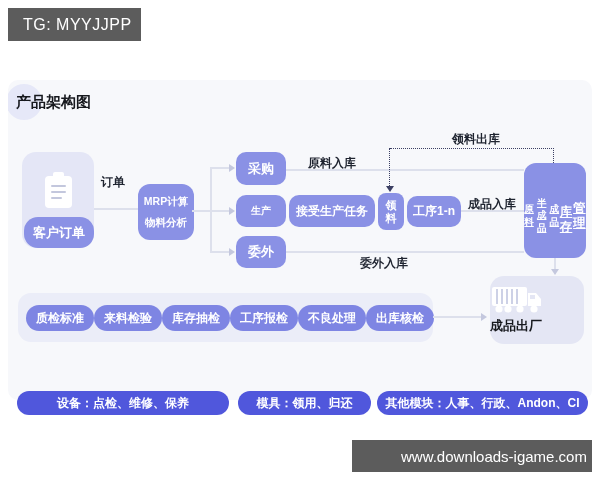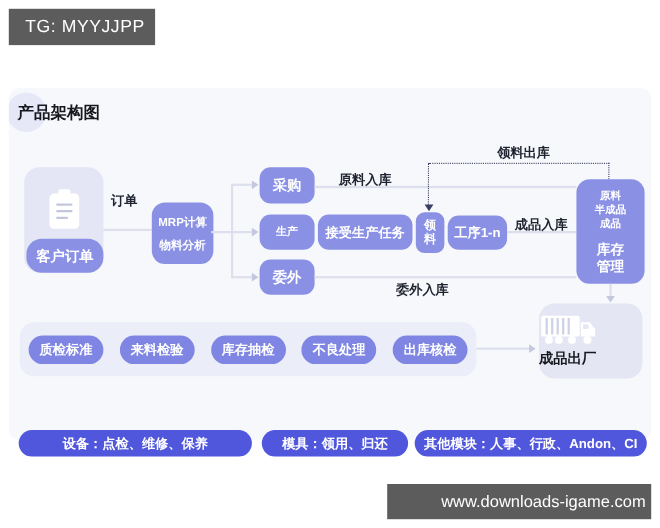--- a/index.html
+++ b/index.html
@@ -22,21 +22,21 @@
 
   .panel-order { left:22px; top:152px; width:72px; height:96px; background:#e4e6f6; border-radius:14px; }
   .pill-order { left:24px; top:217px; width:70px; height:31px; font-size:13px; border-radius:14px; }
   .mrp-box { left:138px; top:184px; width:56px; height:56px; font-size:10.5px; flex-direction:column; gap:7px; border-radius:12px; }
   .b-caigou { left:236px; top:152px; width:50px; height:33px; font-size:13px; }
   .b-shengchan { left:236px; top:195px; width:50px; height:32px; font-size:10px; }
   .b-weiwai { left:236px; top:236px; width:50px; height:32px; font-size:13px; }
   .b-accept { left:289px; top:195px; width:86px; height:32px; font-size:12px; }
   .b-lingliao { left:378px; top:193px; width:26px; height:37px; font-size:11px; line-height:13px; flex-direction:column; border-radius:8px; }
   .b-gongxu { left:407px; top:196px; width:54px; height:31px; font-size:12px; }
-  .b-inventory { left:524px; top:163px; width:62px; height:95px; flex-direction:column; border-radius:12px; padding-top:10px; justify-content:flex-start; }
+  .b-inventory { left:524px; top:163px; width:62px; height:95px; flex-direction:row; border-radius:12px; padding-top:10px; justify-content:flex-start;text-decoration:underline; }
   .inv-item { font-size:9.5px; line-height:12.5px; font-weight:bold; }
   .inv-title { font-size:12.5px; line-height:15px; font-weight:bold; margin-top:9px; }
 
   
   .hline { height:1.5px; background:#dde0ec; }
   .vline { width:1.5px; background:#dde0ec; }
   .arr-r { width:0; height:0; border-top:4px solid transparent; border-bottom:4px solid transparent; border-left:6px solid #c4c8de; }
   .arr-d { width:0; height:0; border-left:4px solid transparent; border-right:4px solid transparent; border-top:6px solid #c4c8de; }
   .dot-h { border-top:1.6px dotted #3b3f63; }
   .dot-v { border-left:1.6px dotted #3b3f63; }
@@ -134,20 +134,21 @@
   <span class="inv-title" style="margin-top:0;">管理</span>
 </div>
 
 <div class="abs vline" style="left:554px; top:258px; height:11px;"></div>
 <div class="abs arr-d" style="left:551px; top:269px;"></div>
 
 <div class="abs qc-wrap">
   <span class="qc-pill">质检标准</span>
   <span class="qc-pill">来料检验</span>
   <span class="qc-pill">库存抽检</span>
+  <span class="qc-pill">工序报检</span>
   <span class="qc-pill">不良处理</span>
   <span class="qc-pill">出库核检</span>
 </div>
 <div class="abs hline" style="left:433px; top:316px; width:49px;"></div>
 <div class="abs arr-r" style="left:481px; top:313px;"></div>
 
 <div class="abs ship-box">
   <svg width="54" height="28" viewBox="0 0 54 28">
     <rect x="2" y="1" width="35" height="19" rx="2" fill="#ffffff"></rect>
     <g stroke="#cdd1e6" stroke-width="2">

